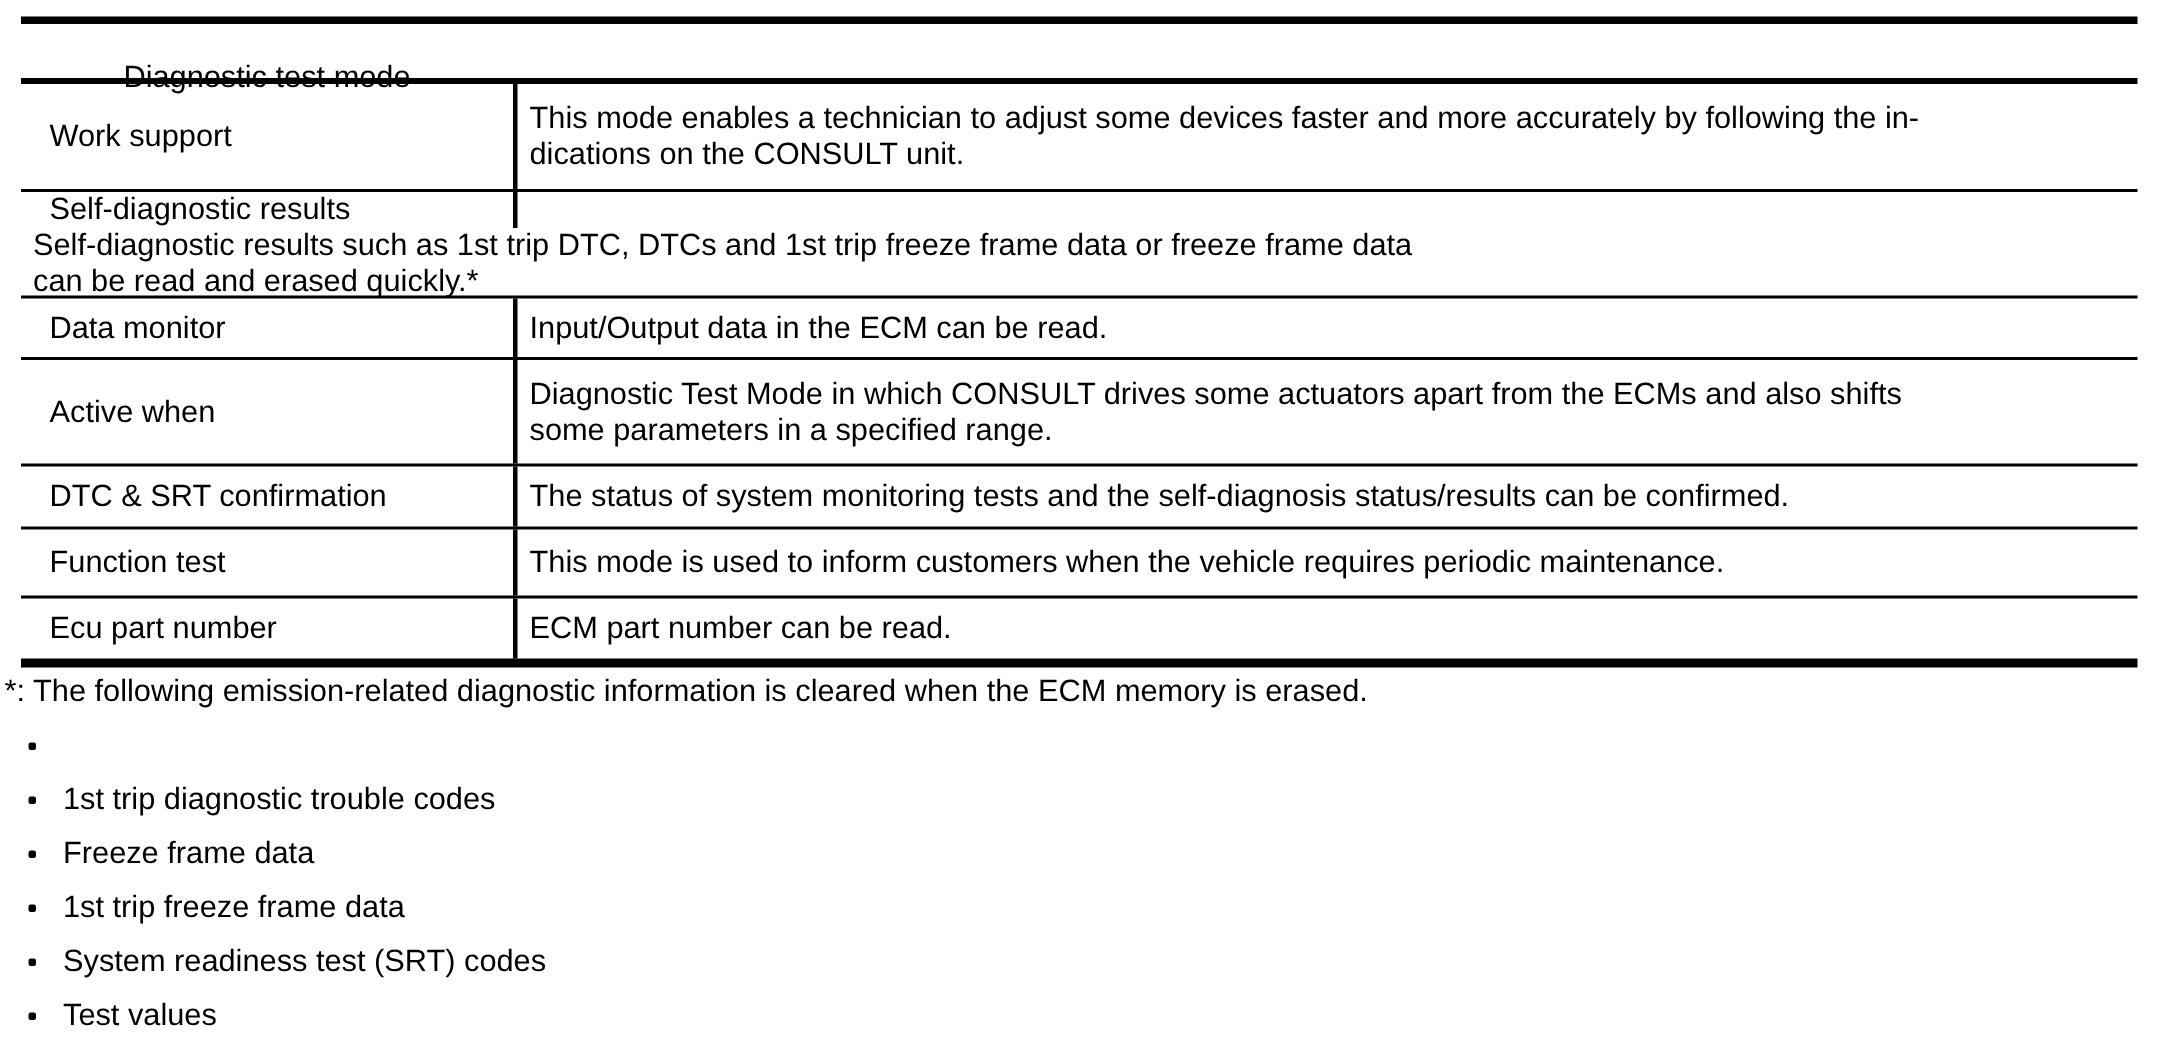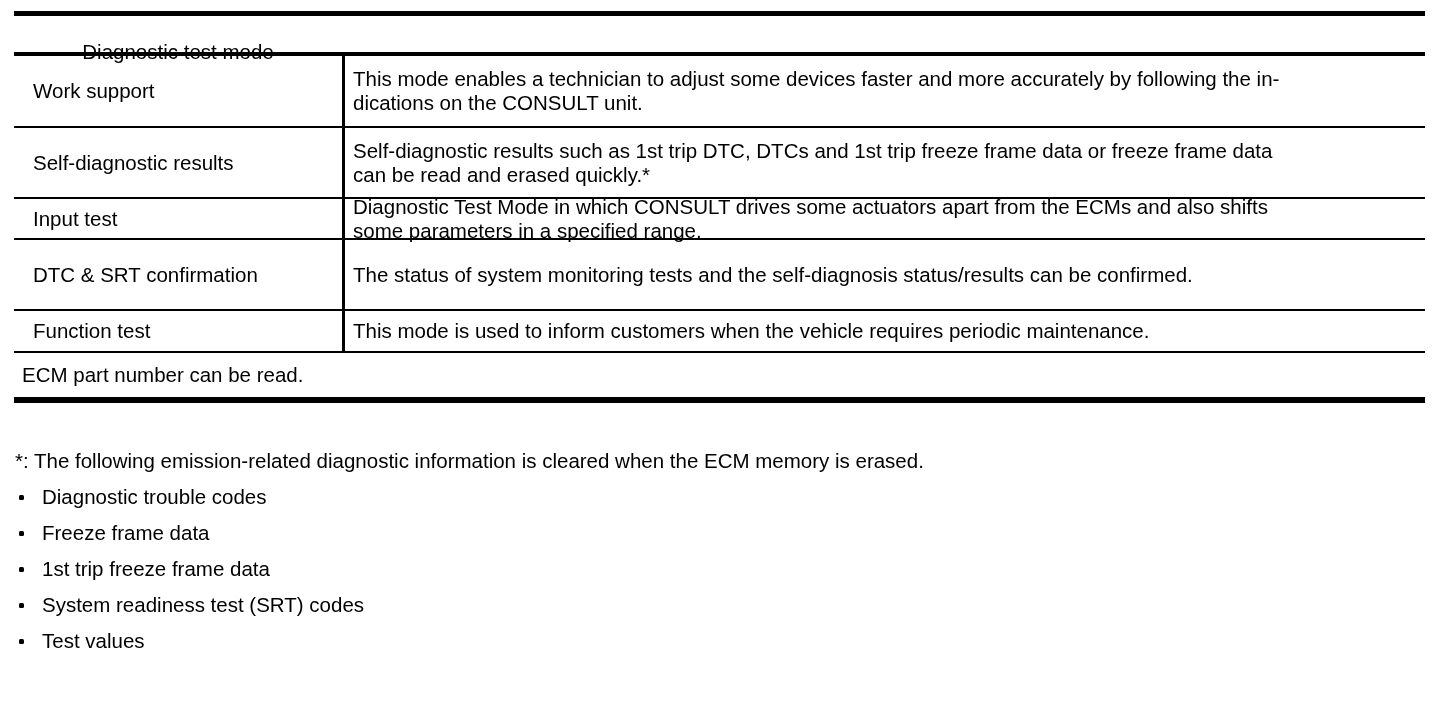--- a/index.html
+++ b/index.html
@@ -30,30 +30,30 @@
   .cell.func{
     flex:1;
     padding-left:8px;padding-right:6px;
     white-space:pre;
     line-height:24px;
   }
   .trow.header .cell.mode,
   .trow.header .cell.func{justify-content:center;padding-left:0;margin-top:36px;}
 
   #rows .body-row:nth-child(1){height:70px;}
-  #rows .body-row:nth-child(2){height:69px;}
+  #rows .body-row:nth-child(2){height:69px;flex-direction:column;}
   #rows .body-row:nth-child(3){height:39px;}
   #rows .body-row:nth-child(4){height:69px;}
   #rows .body-row:nth-child(5){height:40px;}
   #rows .body-row:nth-child(6){height:44px;}
   #rows .body-row:nth-child(7){height:40px;}
 
   
   .footnote{
-    position:absolute;left:15px;top:449px;margin:0;
+    position:absolute;left:3px;top:449px;margin:0;
     font-size:20.5px;line-height:24px;white-space:pre;
   }
   .bullets{
     position:absolute;left:0;top:479px;margin:0;padding:0;list-style:none;
   }
   .bullet{height:36px;display:flex;align-items:center;font-size:20.5px;}
   .dot{
     width:5px;height:5px;background:#000;border-radius:1.5px;
     margin-left:19px;margin-right:18px;flex:none;
   }
@@ -73,51 +73,59 @@
     <div class="cell func">This mode enables a technician to adjust some devices faster and more accurately by following the in-
 dications on the CONSULT unit.</div>
   </div>
 
   <div class="trow body-row">
     <div class="cell mode">Self-diagnostic results</div>
     <div class="cell func">Self-diagnostic results such as 1st trip DTC, DTCs and 1st trip freeze frame data or freeze frame data
 can be read and erased quickly.*</div>
   </div>
 
+  <div class="trow body-row">
+    <div class="cell mode">Data monitor</div>
+    <div class="cell func">Input/Output data in the ECM can be read.</div>
+  </div>
 
   <div class="trow body-row">
-    <div class="cell mode">Input test</div>
+    <div class="cell mode">Active when</div>
     <div class="cell func">Diagnostic Test Mode in which CONSULT drives some actuators apart from the ECMs and also shifts
 some parameters in a specified range.</div>
   </div>
 
   <div class="trow body-row">
     <div class="cell mode">DTC &amp; SRT confirmation</div>
     <div class="cell func">The status of system monitoring tests and the self-diagnosis status/results can be confirmed.</div>
   </div>
 
   <div class="trow body-row">
     <div class="cell mode">Function test</div>
     <div class="cell func">This mode is used to inform customers when the vehicle requires periodic maintenance.</div>
   </div>
 
   <div class="trow body-row">
+    <div class="cell mode">Ecu part number</div>
     <div class="cell func">ECM part number can be read.</div>
   </div>
 </div>
   </div>
 
   <p class="footnote">*: The following emission-related diagnostic information is cleared when the ECM memory is erased.</p>
 
   <ul class="bullets" id="bullet-list">
   <li class="bullet">
     <span class="dot"></span>
-    <span class="bullet-label">Diagnostic trouble codes</span>
   </li>
 
+  <li class="bullet">
+    <span class="dot"></span>
+    <span class="bullet-label">1st trip diagnostic trouble codes</span>
+  </li>
 
   <li class="bullet">
     <span class="dot"></span>
     <span class="bullet-label">Freeze frame data</span>
   </li>
 
   <li class="bullet">
     <span class="dot"></span>
     <span class="bullet-label">1st trip freeze frame data</span>
   </li>

